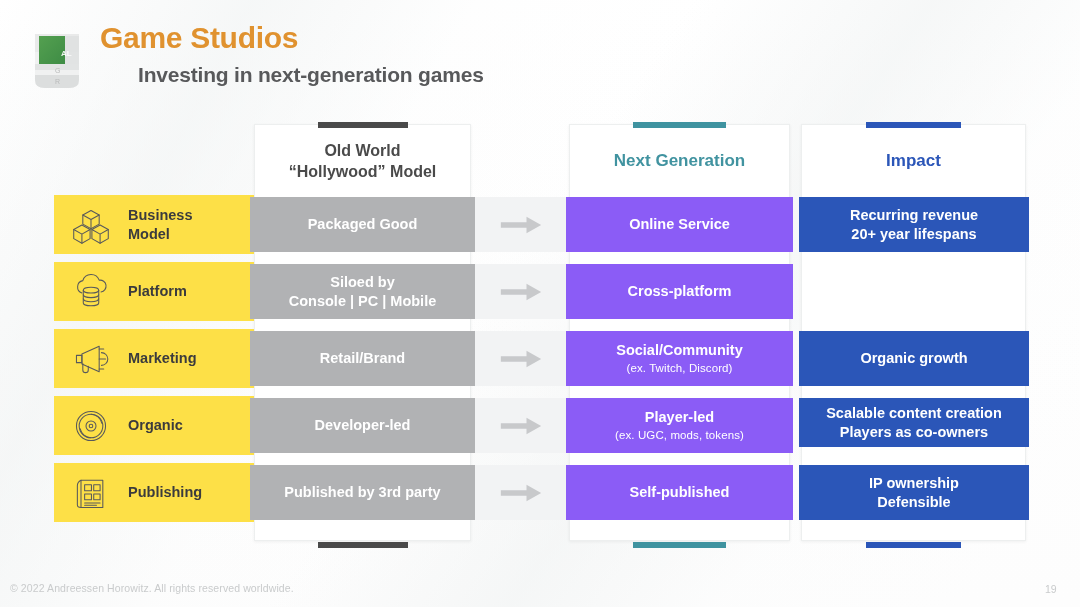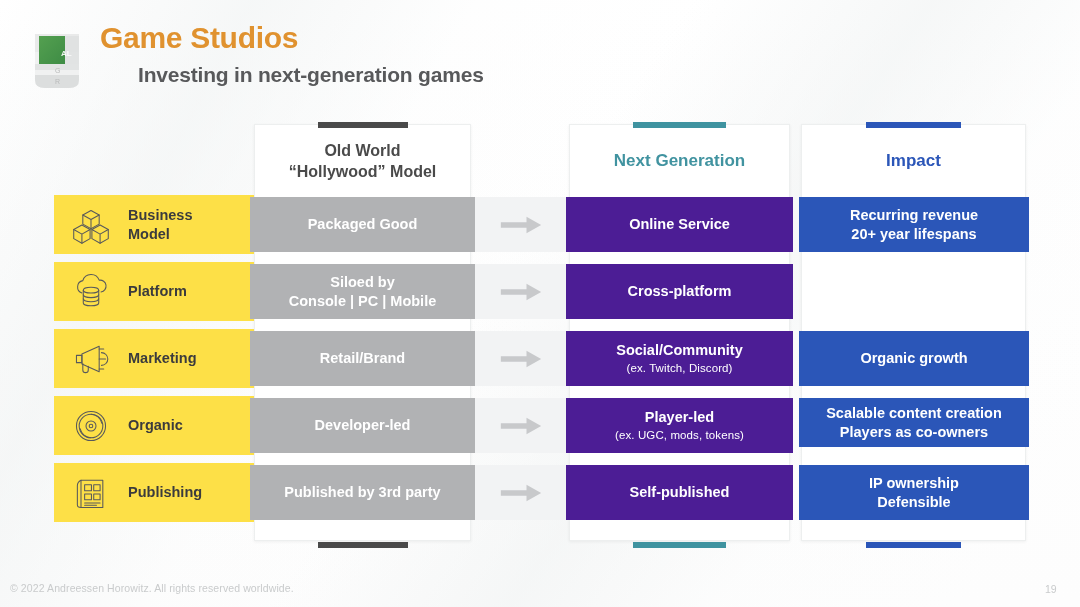--- a/index.html
+++ b/index.html
@@ -146,21 +146,21 @@
     font-weight: bold;
     line-height: 1.3;
   }
   .cell .sub {
     font-size: 11.5px;
     font-weight: normal;
     margin-top: 2px;
     letter-spacing: 0.1px;
   }
   .cell.old    { left: 250px; width: 225px; background: #B1B2B4; }
-  .cell.next   { left: 566px; width: 227px; background: #4c1d95; }
+  .cell.next   { left: 566px; width: 227px; background: #8b5cf6; }
   .cell.impact { left: 799px; width: 230px; background: #2B56B8; }
 
   .arrow {
     position: absolute;
     left: 475px;
     width: 91px;
     background: #F2F3F4;
     display: flex;
     align-items: center;
     justify-content: center;

